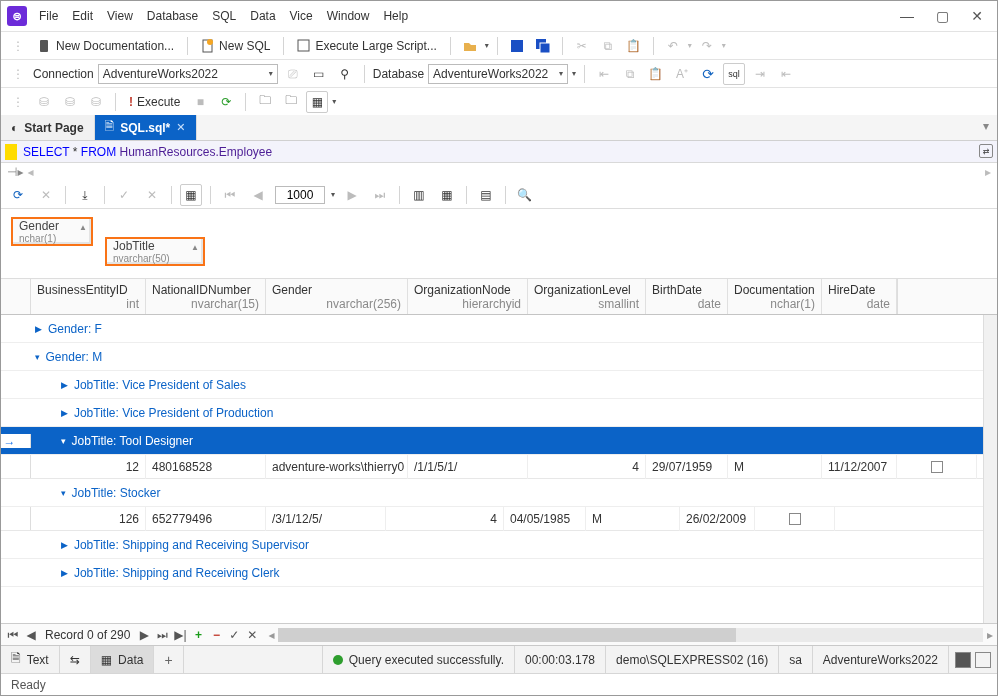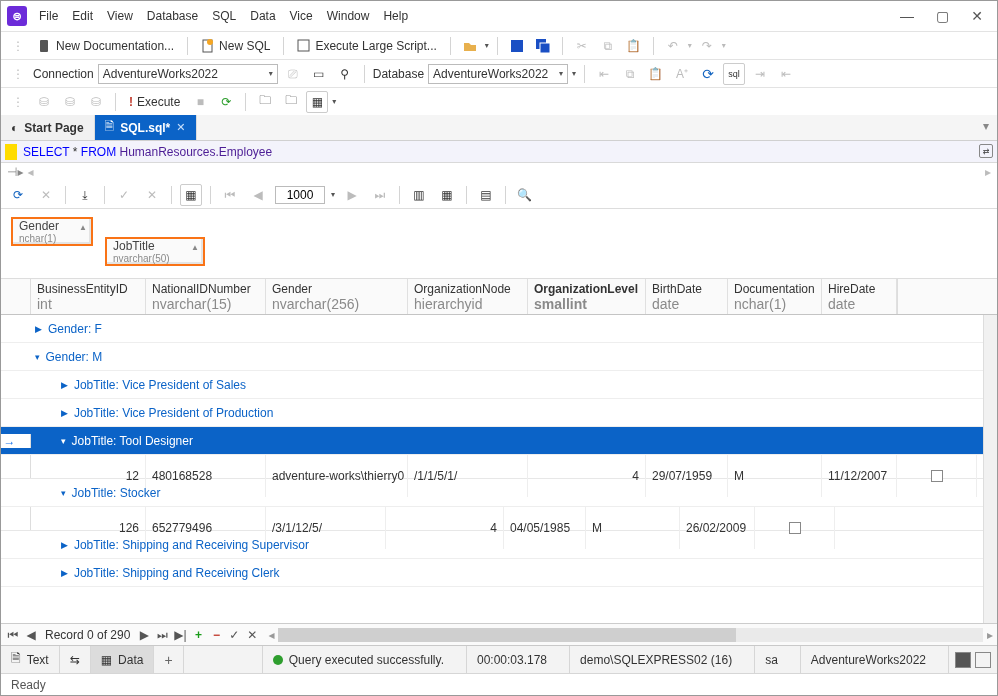--- a/index.html
+++ b/index.html
@@ -37,39 +37,39 @@
 .icon-btn svg { width:14px;height:14px; }
 .group-panel { padding: 8px; display:flex; gap:-1px; position:relative; height:70px; border-bottom:1px solid #ddd; }
 .group-chip { border:2px solid #f97316; background:#fafafa; padding:0 6px; position:absolute; box-shadow: inset -2px -2px 0 #e4e4e4; }
 .group-chip .gname { color:#444; }
 .group-chip .gtype { color:#8a8a8a; font-size:10px; }
 .group-chip .sort { position:absolute; right:4px; top:4px; color:#888; font-size:8px; }
 .col-header { display:flex; border-bottom:1px solid #c4c4c4; background:#fafafa; height:36px; }
 .col-header .rh { width:30px; border-right:1px solid #ddd; }
 .col { padding:3px 6px; border-right:1px solid #e0e0e0; display:flex; flex-direction:column; justify-content:center; }
 .col .cname { color:#333; }
-.col .ctype { color:#8a8a8a; font-size:14px; }
+.col .ctype { color:#8a8a8a; font-size:12px;text-align:right; }
 .grid-body { flex:1; overflow:auto; position:relative; }
 .grid-body .rh { width:30px; border-right:1px solid #ddd; display:inline-flex;align-items:center;justify-content:center; }
 .group-row { height:28px; display:flex; align-items:center; border-bottom:1px solid #eee; color:#0b63c7; cursor:pointer; }
 .group-row .exp { margin:0 6px 0 4px; font-size:9px; }
 .group-row.sel { background:#0b63c7; color:#fff; }
 .data-row { height:24px; display:flex; border-bottom:1px solid #e7e7e7; }
-.data-row .cell { padding:21px 6px; border-right:1px solid #eee; display:flex; align-items:center; }
+.data-row .cell { padding:12px 6px; border-right:1px solid #eee; display:flex; align-items:center; }
 .sb { width:14px; background:#f1f1f1; border-left:1px solid #ddd; }
 .grid-footer { height:22px; display:flex; align-items:center; border-top:1px solid #ccc; font-size:11px; background:#fafafa; }
 .nav { display:flex; align-items:center; gap:2px; padding:0 4px; }
 .nav .n { width:16px; text-align:center; cursor:pointer; color:#555; }
 .nav .plus { color:#1a9c1a; font-weight:bold; }
 .nav .minus { color:#c0392b; font-weight:bold; }
 .bottom-tabs { height:28px; display:flex; align-items:stretch; border-top:1px solid #c9c9c9; background:#f3f3f3; }
 .btab { padding:0 10px; display:flex; align-items:center; gap:6px; border-right:1px solid #d7d7d7; cursor:pointer; }
 .btab.active { background:#dcdcdc; }
 .btab .plus { font-size:14px; color:#666; }
-.statusbar { margin-left:auto; display:flex; align-items:flex-end; gap:12px; height:100%; }
+.statusbar { margin-left:auto; display:flex; align-items:flex-end; gap:0; height:100%; }
 .status-seg { padding:0 10px; border-left:1px solid #d6d6d6; height:100%; display:flex; align-items:center; gap:6px; }
 .ok-dot { width:10px;height:10px;border-radius:50%;background:#2e9e2e; }
 .mode-icons { display:flex; gap:4px; padding:0 6px; }
 .mode-icons .m { width:16px;height:16px;border:1px solid #888; }
 .mode-icons .m.fill { background:#555; }
 .ready-bar { height:22px; display:flex; align-items:center; padding:0 10px; border-top:1px solid #d6d6d6; color:#555; }
 .disabled { color:#bcbcbc; }
 .c-w { overflow:hidden; text-overflow:ellipsis; white-space:nowrap; }
 .chk { width:12px;height:12px;border:1px solid #888;background:#fff; }
 </style>
@@ -274,21 +274,21 @@
         <div class="ctype">nvarchar(15)</div>
       </div>
       <div class="col" style="width: 142px;">
         <div class="cname">Gender</div>
         <div class="ctype">nvarchar(256)</div>
       </div>
       <div class="col" style="width: 120px;">
         <div class="cname">OrganizationNode</div>
         <div class="ctype">hierarchyid</div>
       </div>
-      <div class="col" style="width: 118px; font-weight: bold;">
+      <div class="col" style="width: 118px;">
         <div class="cname">OrganizationLevel</div>
         <div class="ctype">smallint</div>
       </div>
       <div class="col" style="width: 82px;">
         <div class="cname">BirthDate</div>
         <div class="ctype">date</div>
       </div>
       <div class="col" style="width: 94px;">
         <div class="cname">Documentation</div>
         <div class="ctype">nchar(1)</div>

